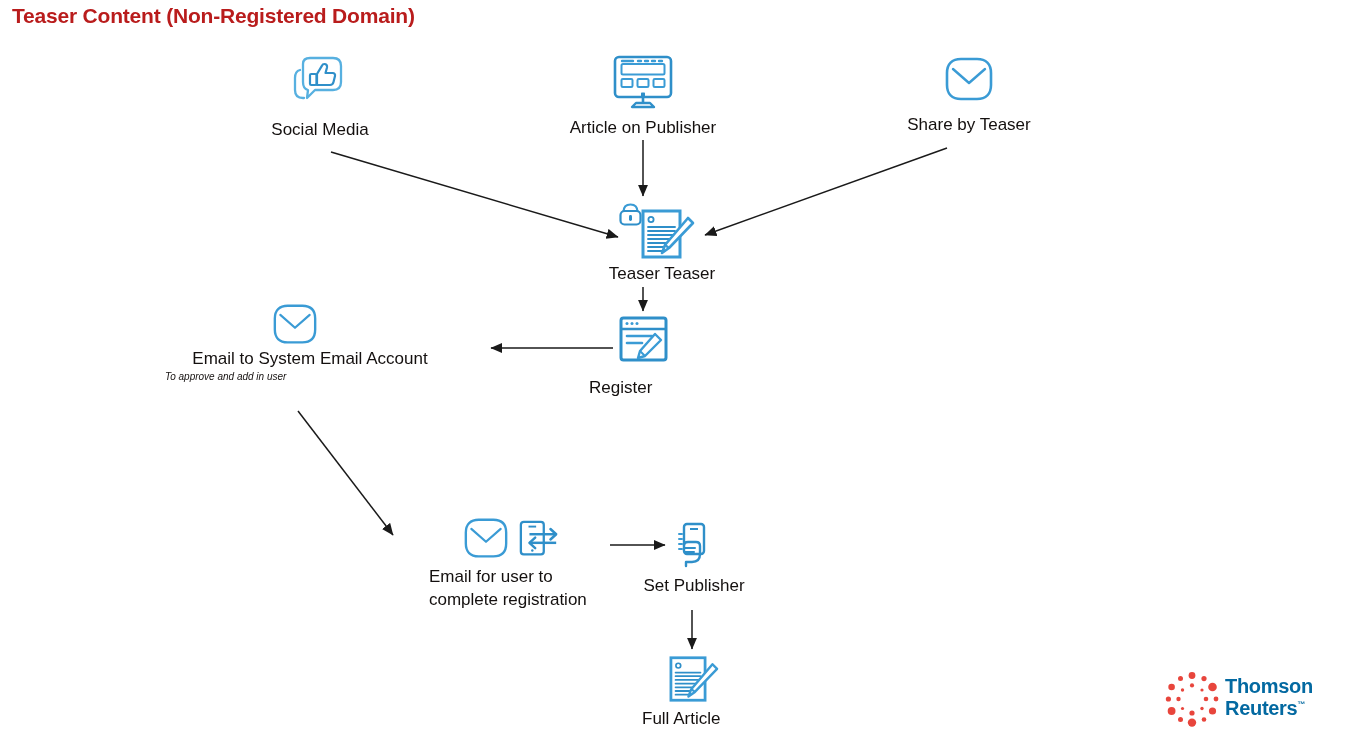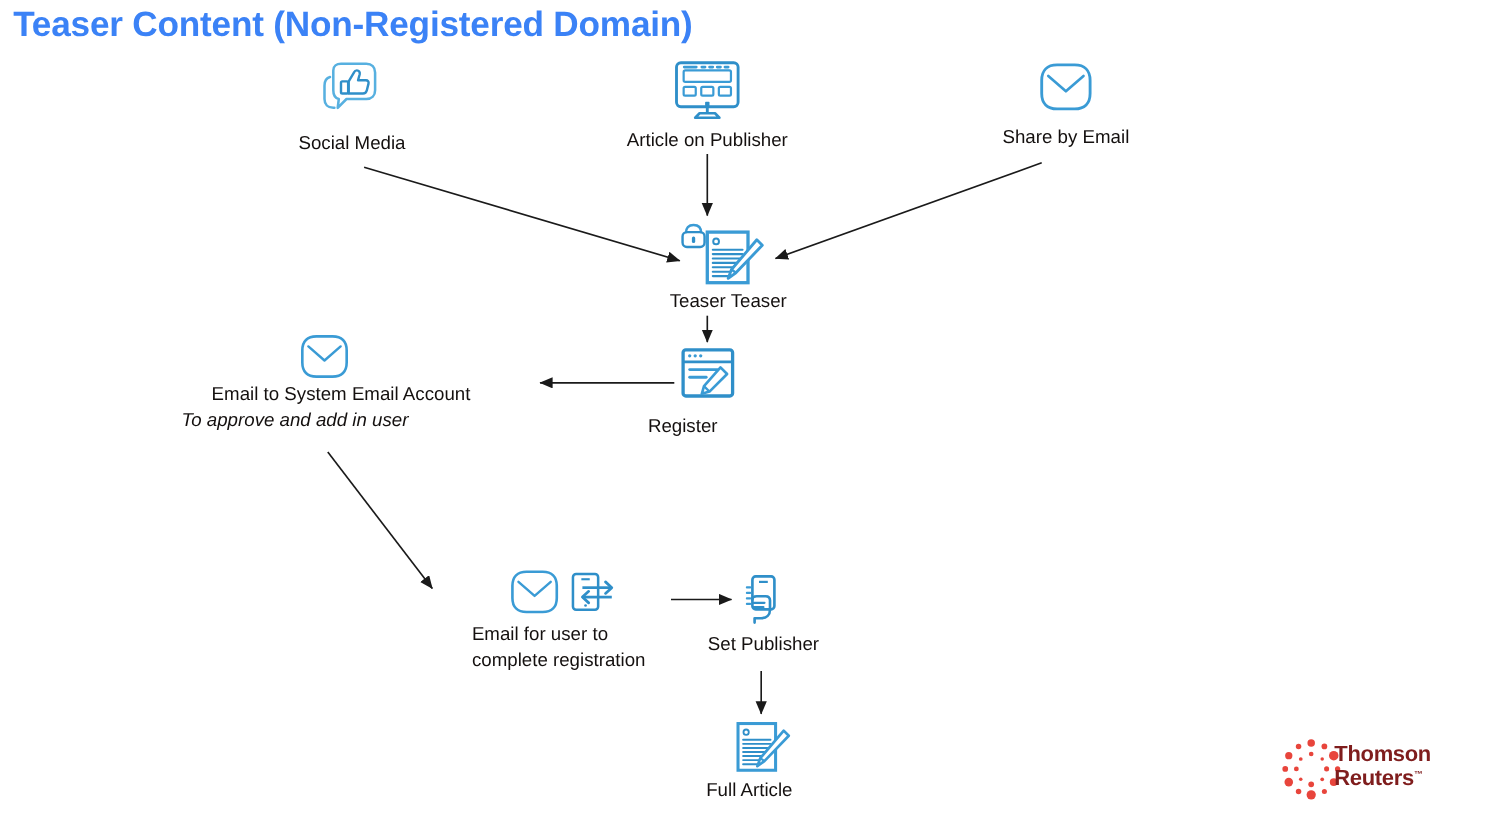--- a/index.html
+++ b/index.html
@@ -16,36 +16,36 @@
     width: 1354px;
     height: 747px;
     background: #ffffff;
     overflow: hidden;
   }
   .abs { position: absolute; }
 
   #page-title {
     left: 12px;
     top: 4px;
-    font-size: 32px;
+    font-size: 21px;
     font-weight: 700;
-    color: #3b82f6;
+    color: #b91c1c;
     letter-spacing: -0.2px;
     white-space: nowrap;
   }
 
   .node-label {
     font-size: 17px;
     color: #14100f;
     white-space: nowrap;
     line-height: 1.28;
   }
   .node-label.wrap { white-space: normal; }
   .sub-label {
-    font-size: 17px;
+    font-size: 10px;
     font-style: italic;
     color: #14100f;
     white-space: nowrap;
     line-height: 1.25;
   }
   .note-text {
     font-size: 17px;
     font-style: italic;
     color: #14100f;
     line-height: 1.42;
@@ -60,25 +60,25 @@
     left: 0; top: 0;
     width: 1354px;
     height: 747px;
     pointer-events: none;
   }
 
   
   #tr-logo { left: 1163px; top: 670px; width: 170px; height: 62px; }
   #tr-wordmark {
     position: absolute;
-    left: 50px;
+    left: 62px;
     top: 5px;
     font-size: 20px;
     font-weight: 700;
-    color: #7f1d1d;
+    color: #0369a1;
     line-height: 1.12;
     letter-spacing: -0.3px;
   }
   #tr-tm {
     font-size: 8px;
     font-weight: 700;
     vertical-align: super;
   }
 </style>
 </head>
@@ -139,21 +139,21 @@
     <div class="node-label" style="position:absolute; left:-55px; top:63px; width:172px; text-align:center;">Article on Publisher</div>
   </div>
 
   <div class="abs" style="left:944px; top:56px;">
     <span class="icon-wrap">
       <svg width="50" height="48" viewBox="0 0 50 48">
         <path d="M3 17 C3 8, 8 3, 17 3 L33 3 C42 3, 47 8, 47 17 L47 29 C47 38, 42 43, 33 43 L17 43 C8 43, 3 38, 3 29 Z" fill="none" stroke="#3a9bd5" stroke-width="2.6"></path>
         <path d="M9 13 L25 27 L41 13" fill="none" stroke="#3a9bd5" stroke-width="2.4" stroke-linejoin="round" stroke-linecap="round"></path>
       </svg>
     </span>
-    <div class="node-label" style="position:absolute; left:-43px; top:58px; width:136px; text-align:center;">Share by Email</div>
+    <div class="node-label" style="position:absolute; left:-43px; top:58px; width:136px; text-align:center;">Share by Teaser</div>
   </div>
 
   <div class="abs" style="left:617px; top:201px;">
     <span class="icon-wrap" style="position:absolute; left:0; top:0;">
       <svg width="27" height="27" viewBox="0 0 27 27">
         <path d="M6.5 11 C6.5 6, 9 3.5, 13.5 3.5 C18 3.5, 20.5 6, 20.5 11" fill="none" stroke="#3a9bd5" stroke-width="2.2"></path>
         <rect x="3.5" y="10" width="20" height="13.5" rx="4" fill="none" stroke="#2f8fc9" stroke-width="2.2"></rect>
         <rect x="12" y="14" width="3" height="6" rx="1.4" fill="#2f8fc9"></rect>
       </svg>
     </span>

